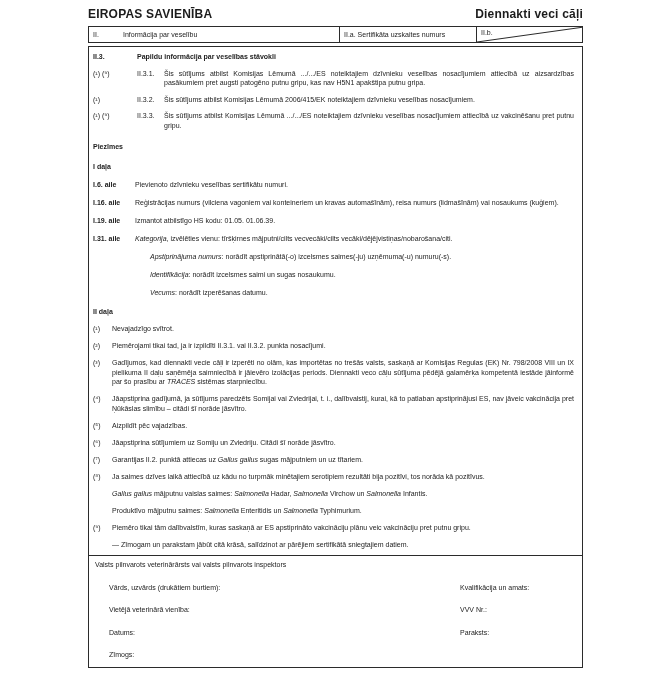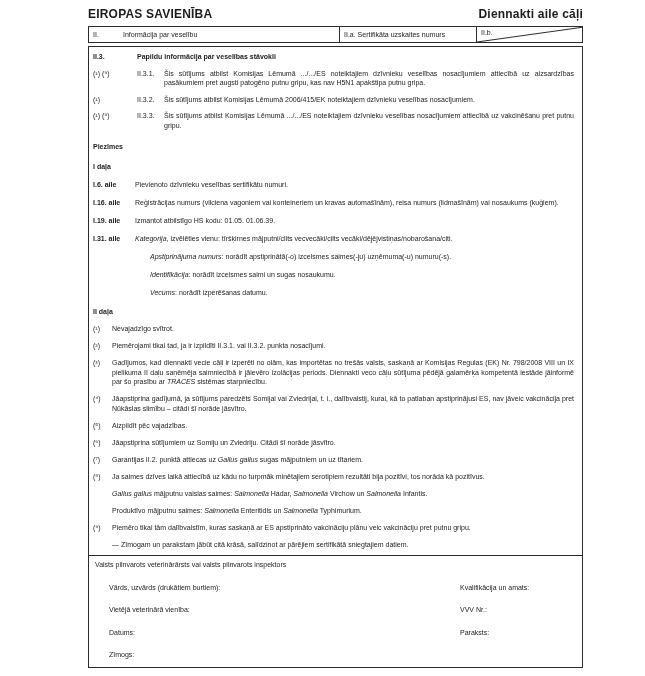--- a/index.html
+++ b/index.html
@@ -31,21 +31,21 @@
   .sig-row { display:grid; grid-template-columns:365px 1fr; margin-top:13px; }
   .sig-row .l { padding-left:14px; }
 </style>
 </head>
 <body>
 
 <div class="doc">
 
   <div class="doc-header">
     <span>EIROPAS SAVIENĪBA</span>
-    <span>Diennakti aile cāļi</span>
+    <span>Diennakti veci cāļi</span>
   </div>
 
   <div class="tbl">
     <div class="c1">
       <span class="num">II.</span>
       <span>Informācija par veselību</span>
     </div>
     <div class="c2">II.a.  Sertifikāta uzskaites numurs</div>
     <div class="c3">
       <svg viewBox="0 0 100 100" preserveAspectRatio="none">

